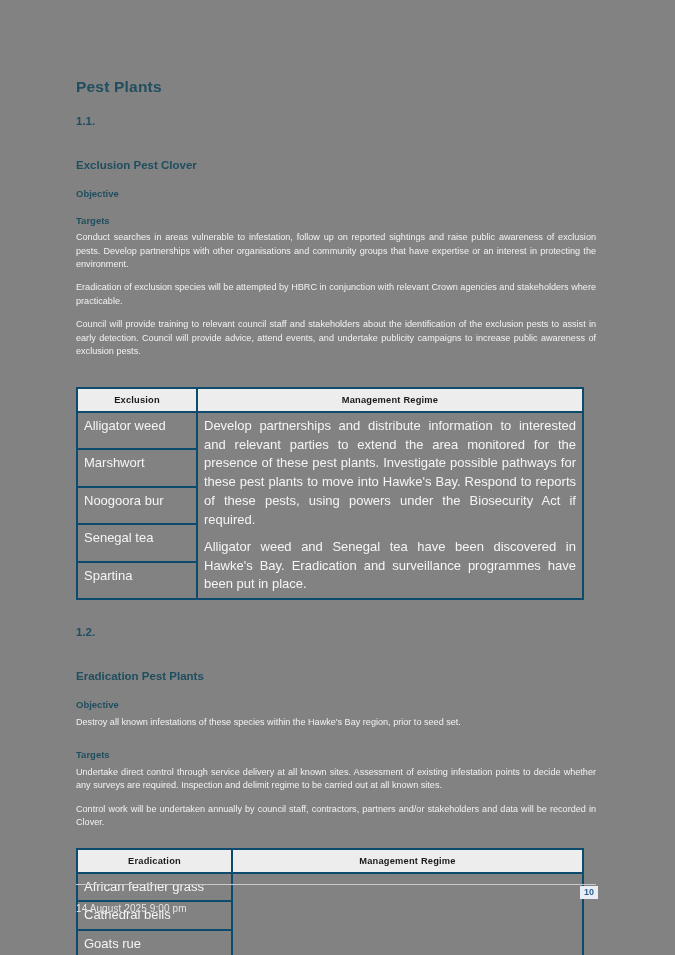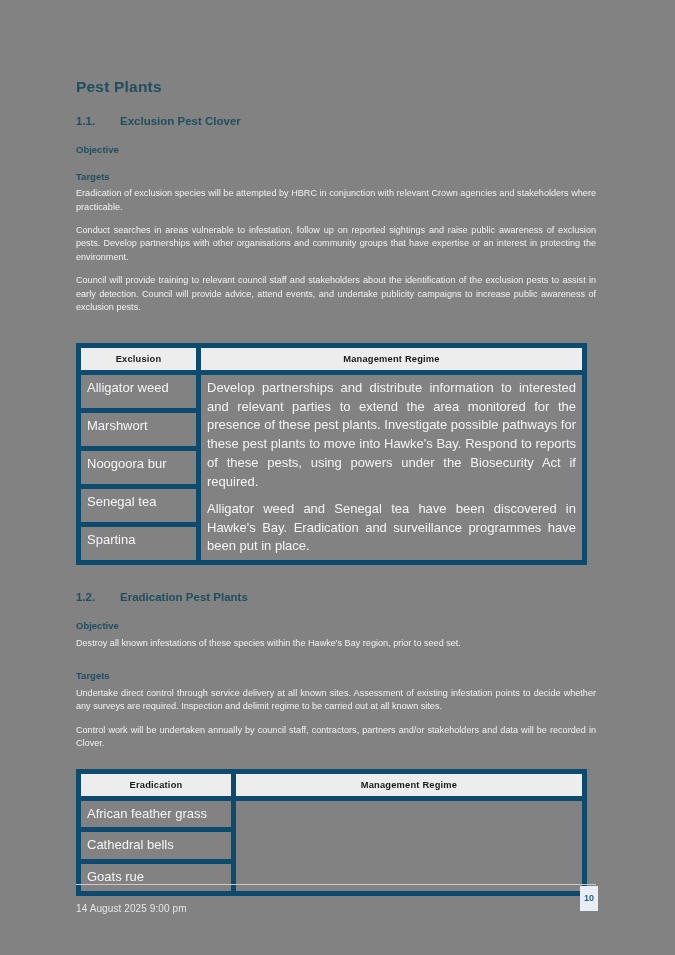--- a/index.html
+++ b/index.html
@@ -37,20 +37,21 @@
     margin: 0 0 20px 0;
     line-height: 1.1;
   }
   .h2 {
     color: #1f4e5f;
     font-size: 11.5px;
     font-weight: bold;
     margin: 0 0 16px 0;
     line-height: 1.15;
     display: flex;
+    flex-direction: column;
   }
   .h2 .num {
     width: 44px;
     flex: 0 0 44px;
   }
   .h3 {
     color: #1f4e5f;
     font-size: 9.5px;
     font-weight: bold;
     margin: 0 0 5px 0;
@@ -72,21 +73,21 @@
 
   
   table.doc-table {
     border-collapse: collapse;
     width: 506px;
     margin: 0;
     table-layout: fixed;
   }
   table.doc-table th,
   table.doc-table td {
-    border: 5px solid #0c4a6e;
+    border: 2px solid #0c4a6e;
     vertical-align: top;
     padding: 4px 6px;
   }
   table.doc-table th {
     background: #ededed;
     color: #1a1a1a;
     font-size: 9.3px;
     font-weight: bold;
     text-align: center;
     padding: 6px 4px;
@@ -133,21 +134,21 @@
     letter-spacing: 0.1px;
   }
   .page-badge {
     position: absolute;
     left: 580px;
     top: 886px;
     background: #e9eef5;
     color: #2e5f94;
     font-size: 9px;
     font-weight: bold;
-    padding: 7px 4px;
+    padding: 1px 4px;
     line-height: 1.25;
   }
 </style>
 </head>
 <body>
 
 <div class="page">
 
   <div class="content">
 
@@ -156,22 +157,22 @@
     <div class="h2">
       <span class="num">1.1.</span>
       <span>Exclusion Pest Clover</span>
     </div>
 
     <div class="h3">Objective</div>
 
     <div class="spacer-sm"></div>
 
     <div class="h3">Targets</div>
+    <p class="body">Conduct searches in areas vulnerable to infestation, follow up on reported sightings and raise public awareness of exclusion pests. Develop partnerships with other organisations and community groups that have expertise or an interest in protecting the environment.</p>
     <p class="body">Eradication of exclusion species will be attempted by HBRC in conjunction with relevant Crown agencies and stakeholders where practicable.</p>
-    <p class="body">Conduct searches in areas vulnerable to infestation, follow up on reported sightings and raise public awareness of exclusion pests. Develop partnerships with other organisations and community groups that have expertise or an interest in protecting the environment.</p>
     <p class="body">Council will provide training to relevant council staff and stakeholders about the identification of the exclusion pests to assist in early detection. Council will provide advice, attend events, and undertake publicity campaigns to increase public awareness of exclusion pests.</p>
 
     <div class="spacer-md"></div>
 
     <table class="doc-table">
       <colgroup>
         <col class="col-species">
         <col class="col-regime">
       </colgroup>
       <thead>

